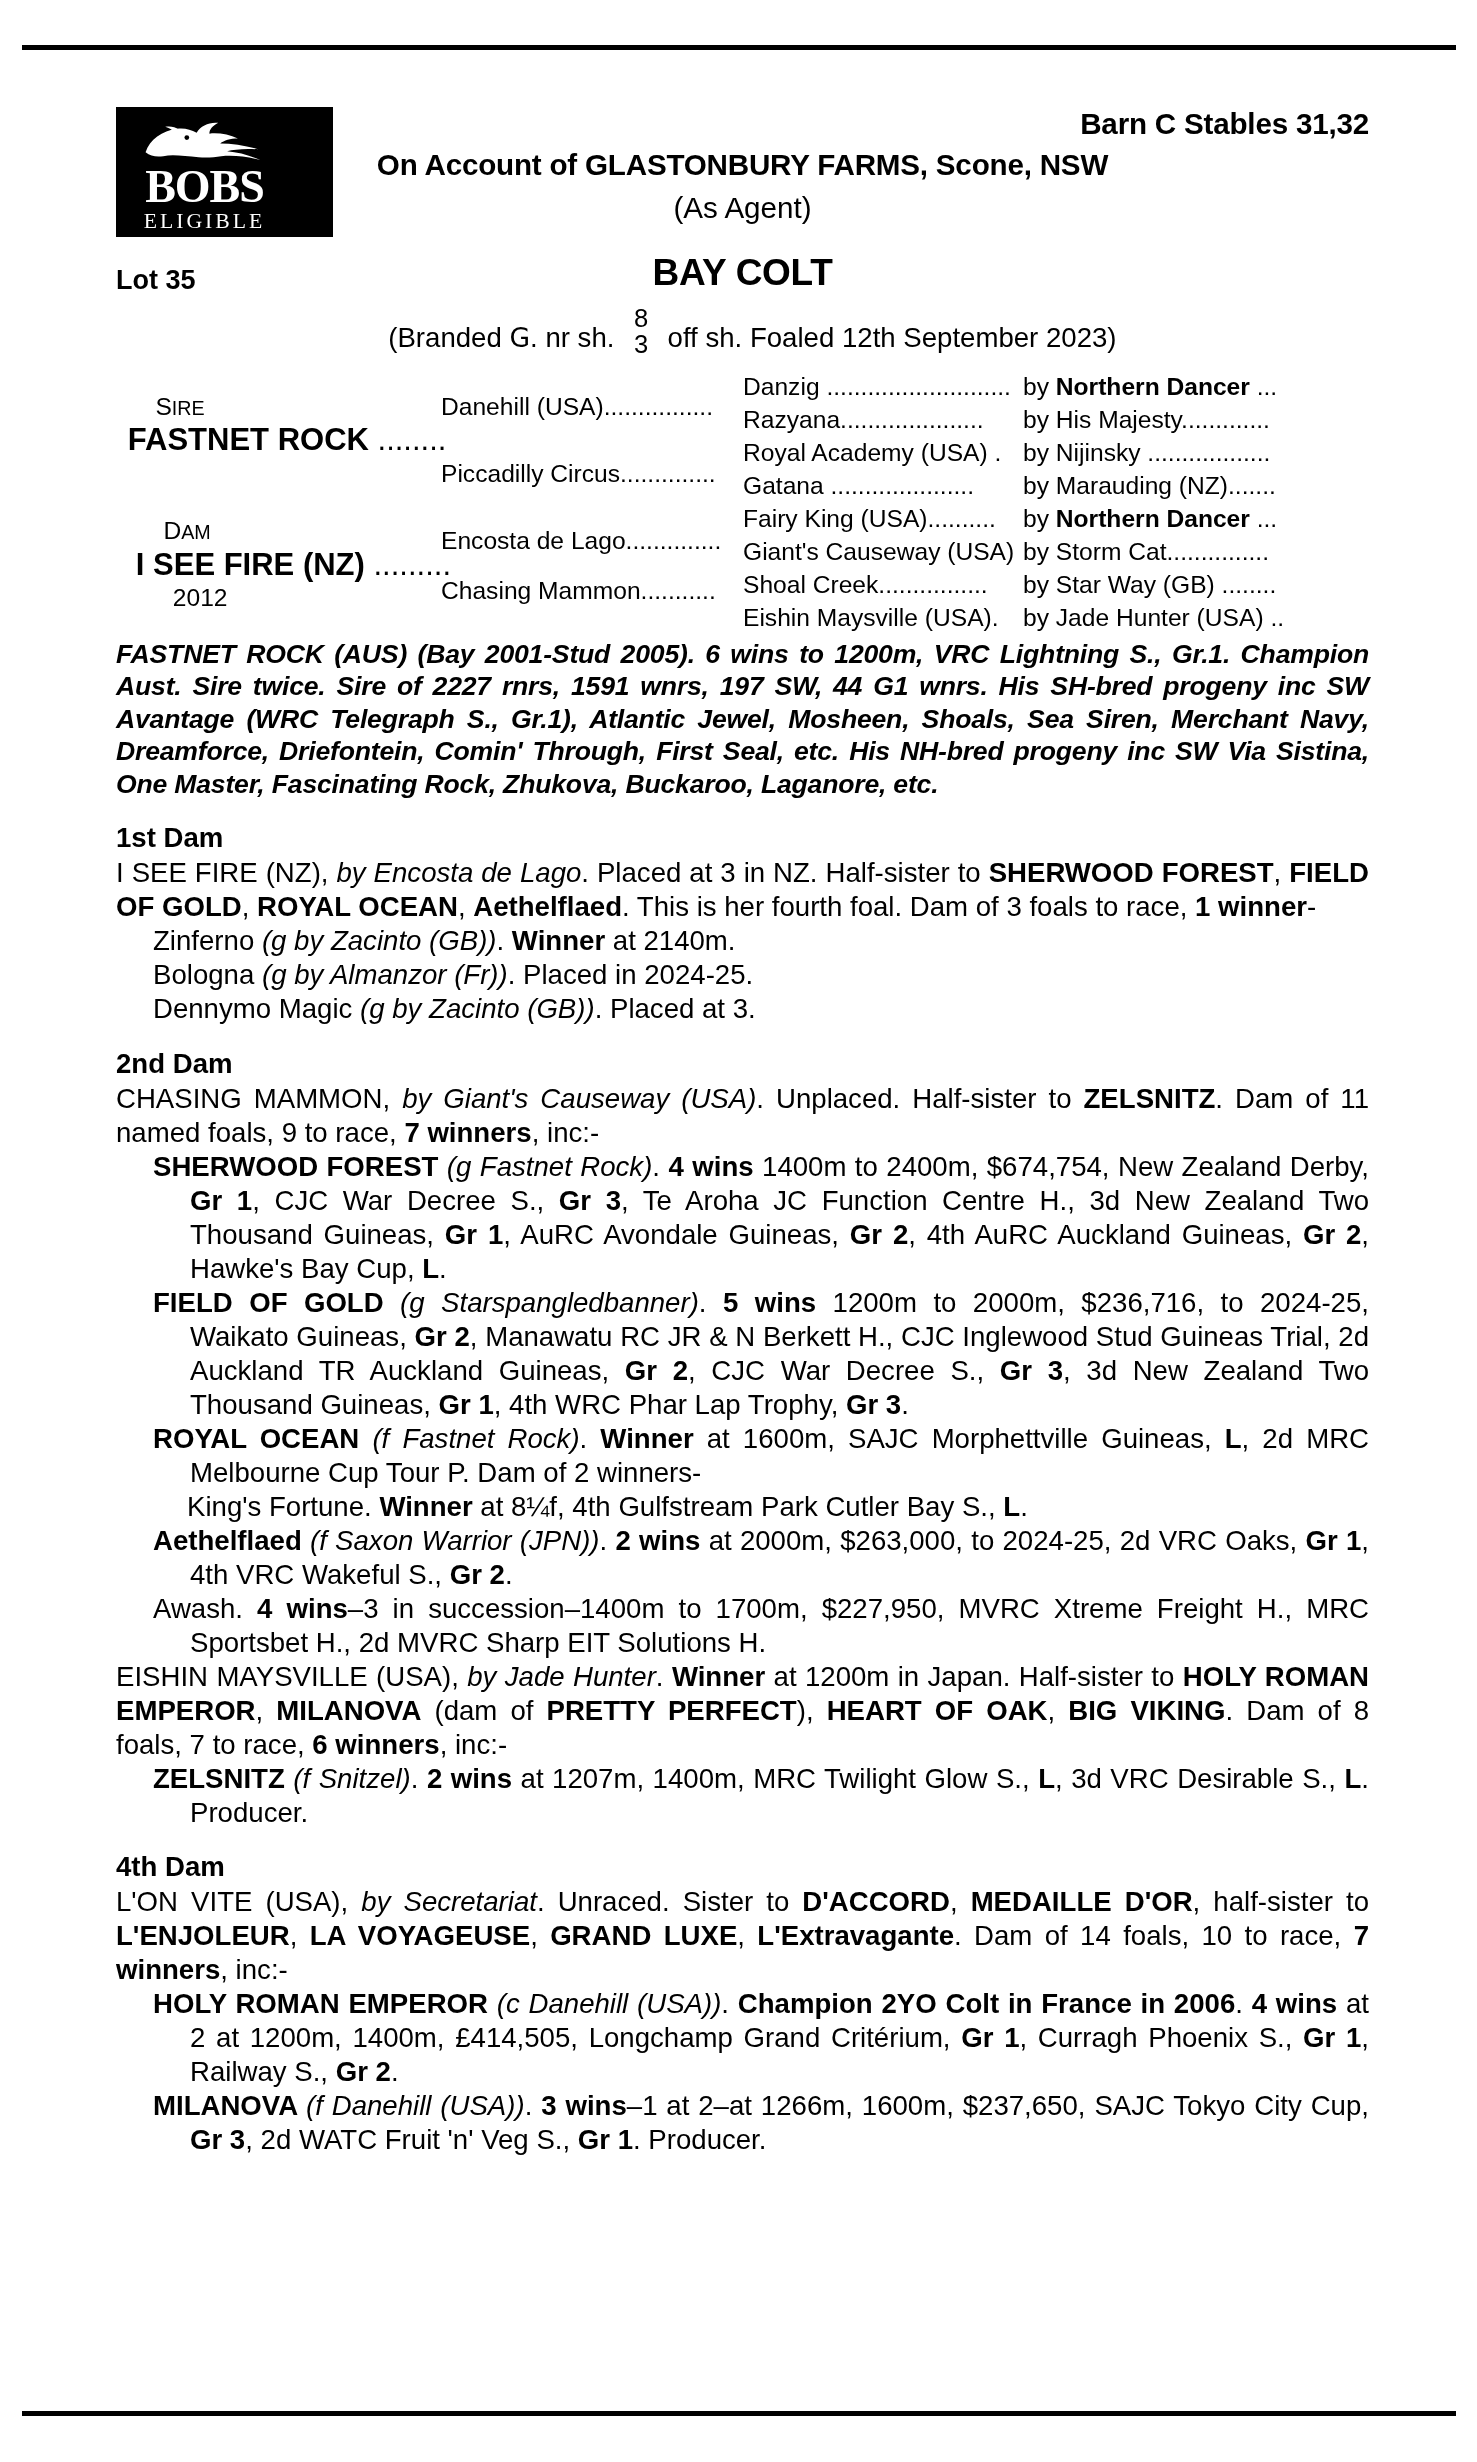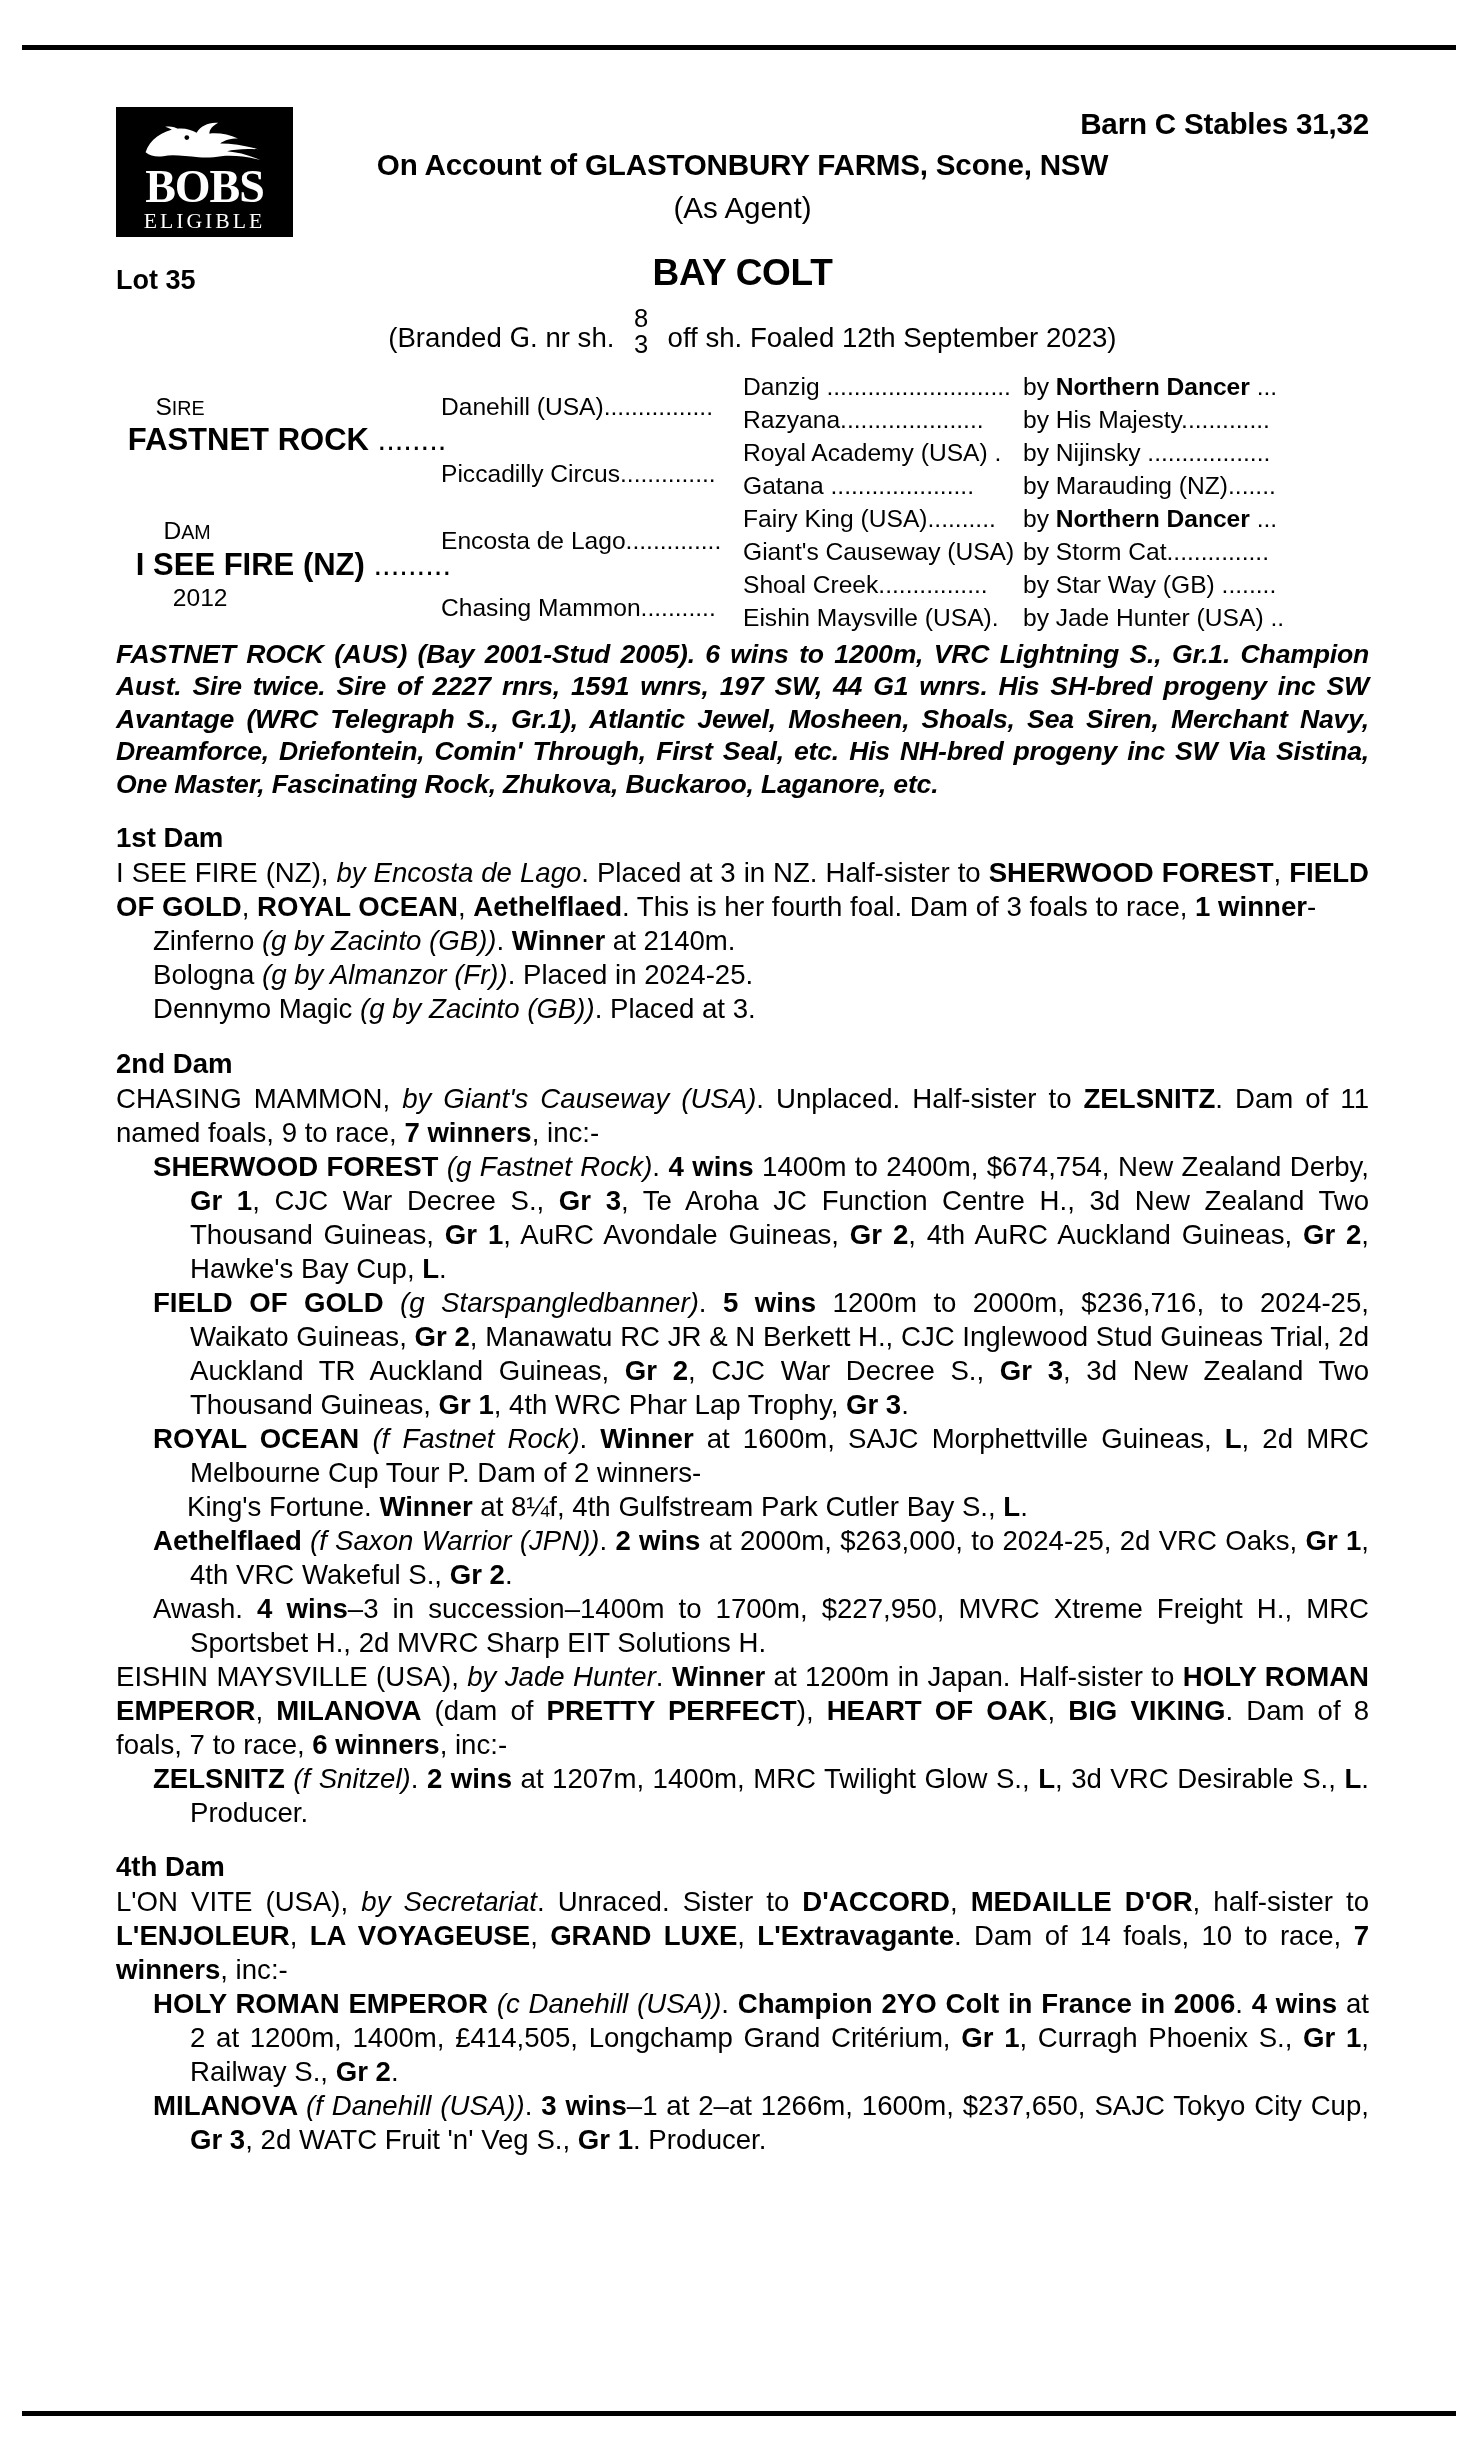--- a/index.html
+++ b/index.html
@@ -47,20 +47,21 @@
   .bobs-logo {
     position: absolute;
     left: 0;
     top: 17.7px;
     width: 177px;
     height: 130px;
     background: #000;
     color: #fff;
     text-align: center;
     overflow: hidden;
+    padding-left: 40px;
   }
   .bobs-horse {
     position: absolute;
     left: 0; top: 5.9px;
     width: 177px; height: 55px;
   }
   .bobs-word {
     position: absolute;
     left: 0;
     top: 57px;
@@ -204,21 +205,21 @@
     top: 0;
     width: 296px;
   }
   .ped .c2 div {
     white-space: nowrap;
     line-height: 33px;
   }
   .ped .g2-1 { position: absolute; top: 19.7px; }
   .ped .g2-2 { position: absolute; top: 87px; }
   .ped .g2-3 { position: absolute; top: 154px; }
-  .ped .g2-4 { position: absolute; top: 221px; text-align: right; }
+  .ped .g2-4 { position: absolute; top: 204px; text-align: right; }
   .ped .c3 {
     position: absolute;
     left: 627px;
     top: 0;
     width: 627px;
   }
   .ped .c3 .line {
     position: relative;
     height: 33px;
     line-height: 33px;

